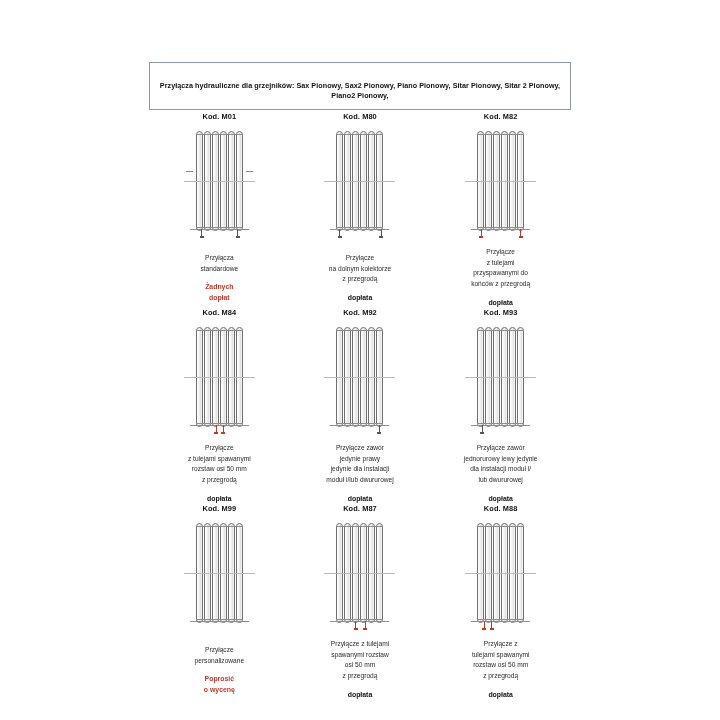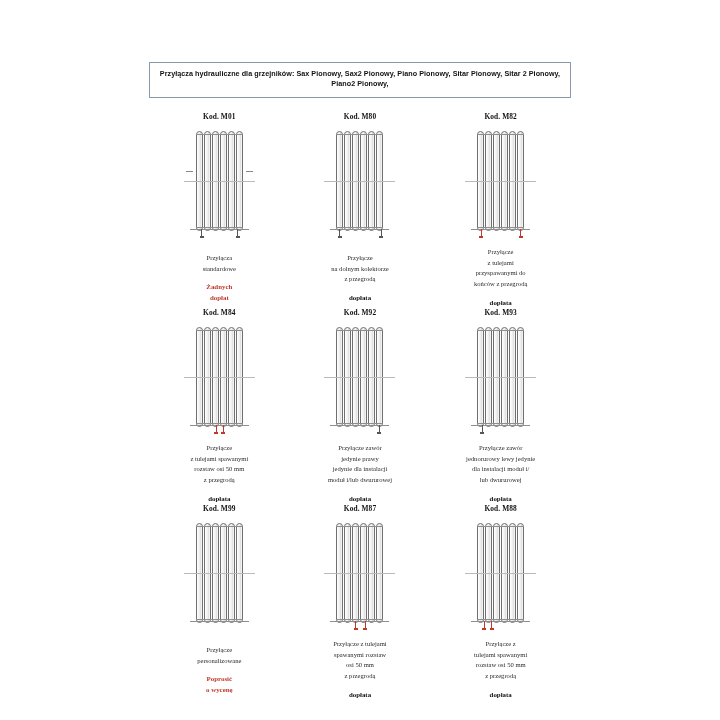--- a/index.html
+++ b/index.html
@@ -18,42 +18,41 @@
     overflow: hidden;
   }
 
   
   .header-box {
     position: absolute;
     left: 149px;
     top: 62px;
     width: 422px;
     border: 1px solid #8a9aa8;
-    padding: 6px 8px 7px 8px;
+    padding: 18px 8px 7px 8px;
     text-align: center;
     line-height: 1.45;
   }
   .header-box .hdr-text {
     font-size: 7.2px;
     font-weight: bold;
     letter-spacing: 0.05px;
     color: #111;
     display: block;
   }
 
   
   .grid {
     position: absolute;
     left: 149px;
     top: 108px;
     width: 422px;
     display: grid;
     grid-template-columns: repeat(3, 1fr);
     grid-template-rows: repeat(3, 196px);
-    font-family: Liberation Serif, serif;
   }
   .cell {
     position: relative;
     display: flex;
     flex-direction: column;
     align-items: center;
   }
   .code {
     font-size: 7.4px;
     font-weight: bold;

